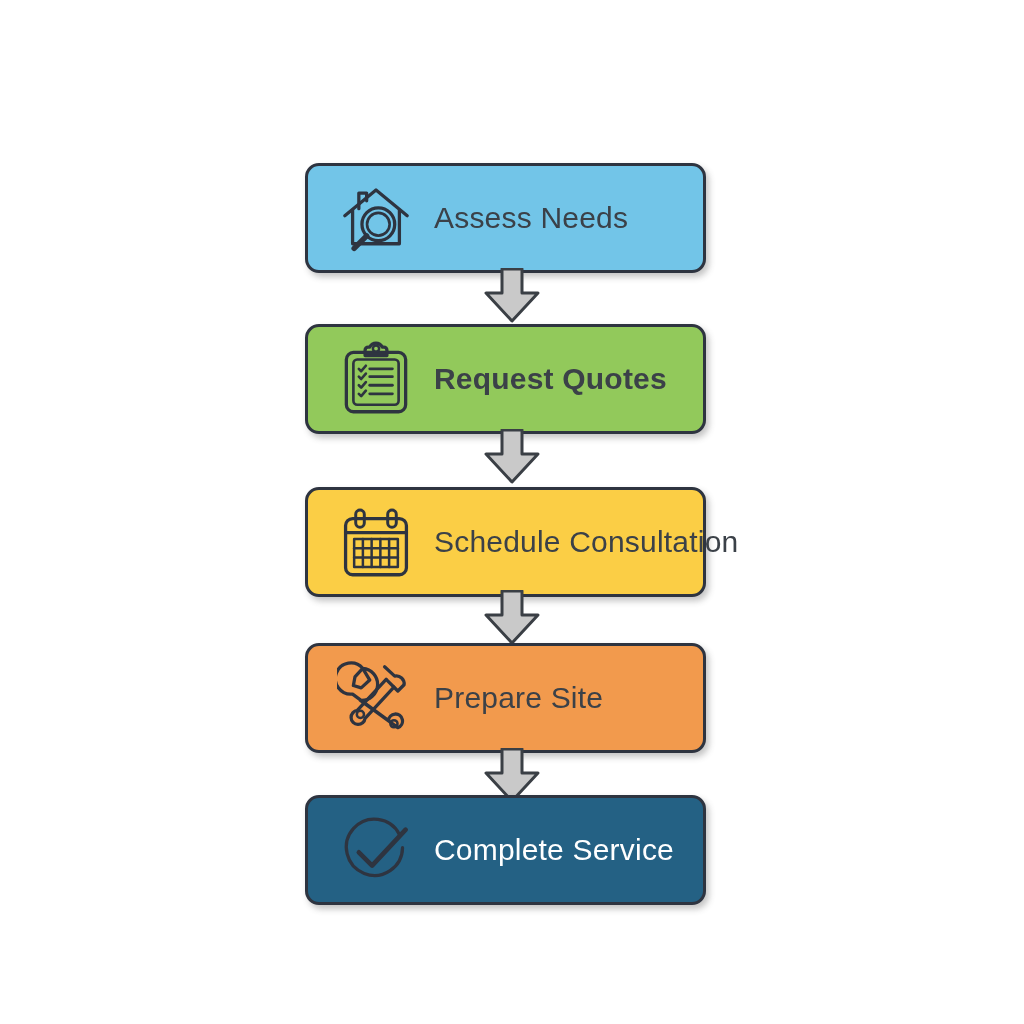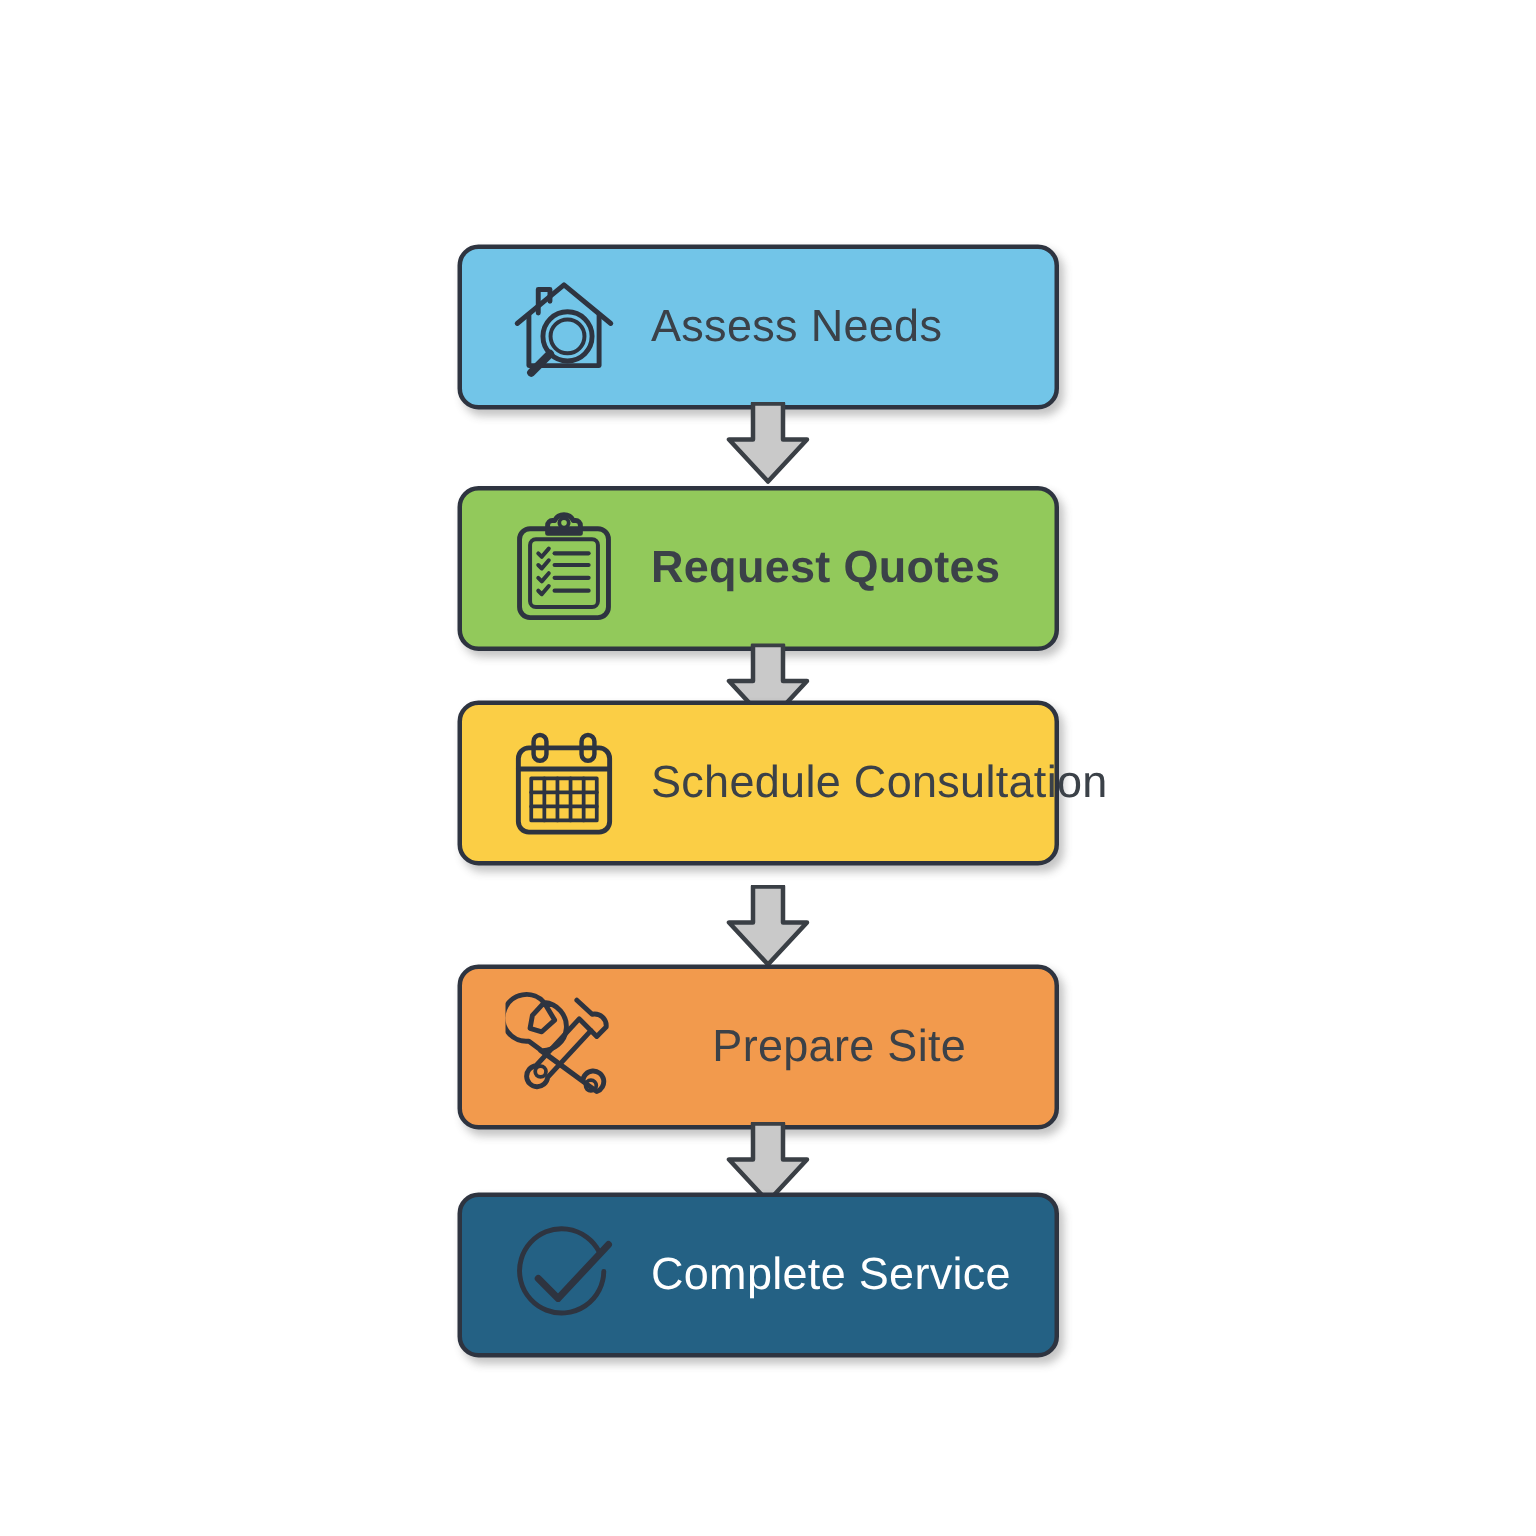--- a/index.html
+++ b/index.html
@@ -138,21 +138,21 @@
       <span class="step-label" style="color: rgb(59, 65, 72);">Request Quotes</span>
     </div>
   </div>
 
   <div class="connector" style="top:429px;">
     <svg viewBox="0 0 62 56">
       <path d="M21 1 L41 1 L41 25 L57 25 L31 53 L5 25 L21 25 Z" fill="#c9c9c9" stroke="#3a3f45" stroke-width="3" stroke-linejoin="round"></path>
     </svg>
   </div>
 
-  <div class="step-row" style="top:467px;">
+  <div class="step-row" style="top:487px;">
     <div class="step-box" id="box3" style="background: rgb(251, 206, 69); border-color: rgb(46, 52, 64);">
       <span class="step-icon">
         <svg viewBox="0 0 100 100" fill="none" stroke="#2e3440" stroke-width="4.2" stroke-linecap="round" stroke-linejoin="round">
 
           <rect x="24" y="9" width="11" height="22" rx="5.5" stroke-width="3.8"></rect>
           <rect x="65" y="9" width="11" height="22" rx="5.5" stroke-width="3.8"></rect>
 
           <rect x="11" y="20" width="78" height="72" rx="9"></rect>
 
           <path d="M11 38 L89 38"></path>
@@ -171,21 +171,21 @@
       <span class="step-label" style="color: rgb(59, 65, 72);">Schedule Consultation</span>
     </div>
   </div>
 
   <div class="connector" style="top:590px;">
     <svg viewBox="0 0 62 56">
       <path d="M21 1 L41 1 L41 25 L57 25 L31 53 L5 25 L21 25 Z" fill="#c9c9c9" stroke="#3a3f45" stroke-width="3" stroke-linejoin="round"></path>
     </svg>
   </div>
 
-  <div class="step-row" style="top:643px;text-align:center;">
+  <div class="step-row" style="top:643px;">
     <div class="step-box" id="box4" style="background: rgb(242, 154, 77); border-color: rgb(46, 52, 64);">
       <span class="step-icon">
         <svg viewBox="0 0 100 100" fill="none" stroke="#2e3440" stroke-width="4.2" stroke-linecap="round" stroke-linejoin="round">
 
           <path d="M33 12 A20 20 0 1 0 20 45 L66 79 A9 9 0 1 1 78 88 L30 53
                    A20 20 0 0 0 33 12 L23 23 L21 34 L31 37 L42 27 Z"></path>
           <circle cx="73" cy="83" r="4.6" stroke-width="3.2"></circle>
 
           <path d="M61 10 L74 22 A10 10 0 0 1 86 33 L78 41 L64 27"></path>
 

